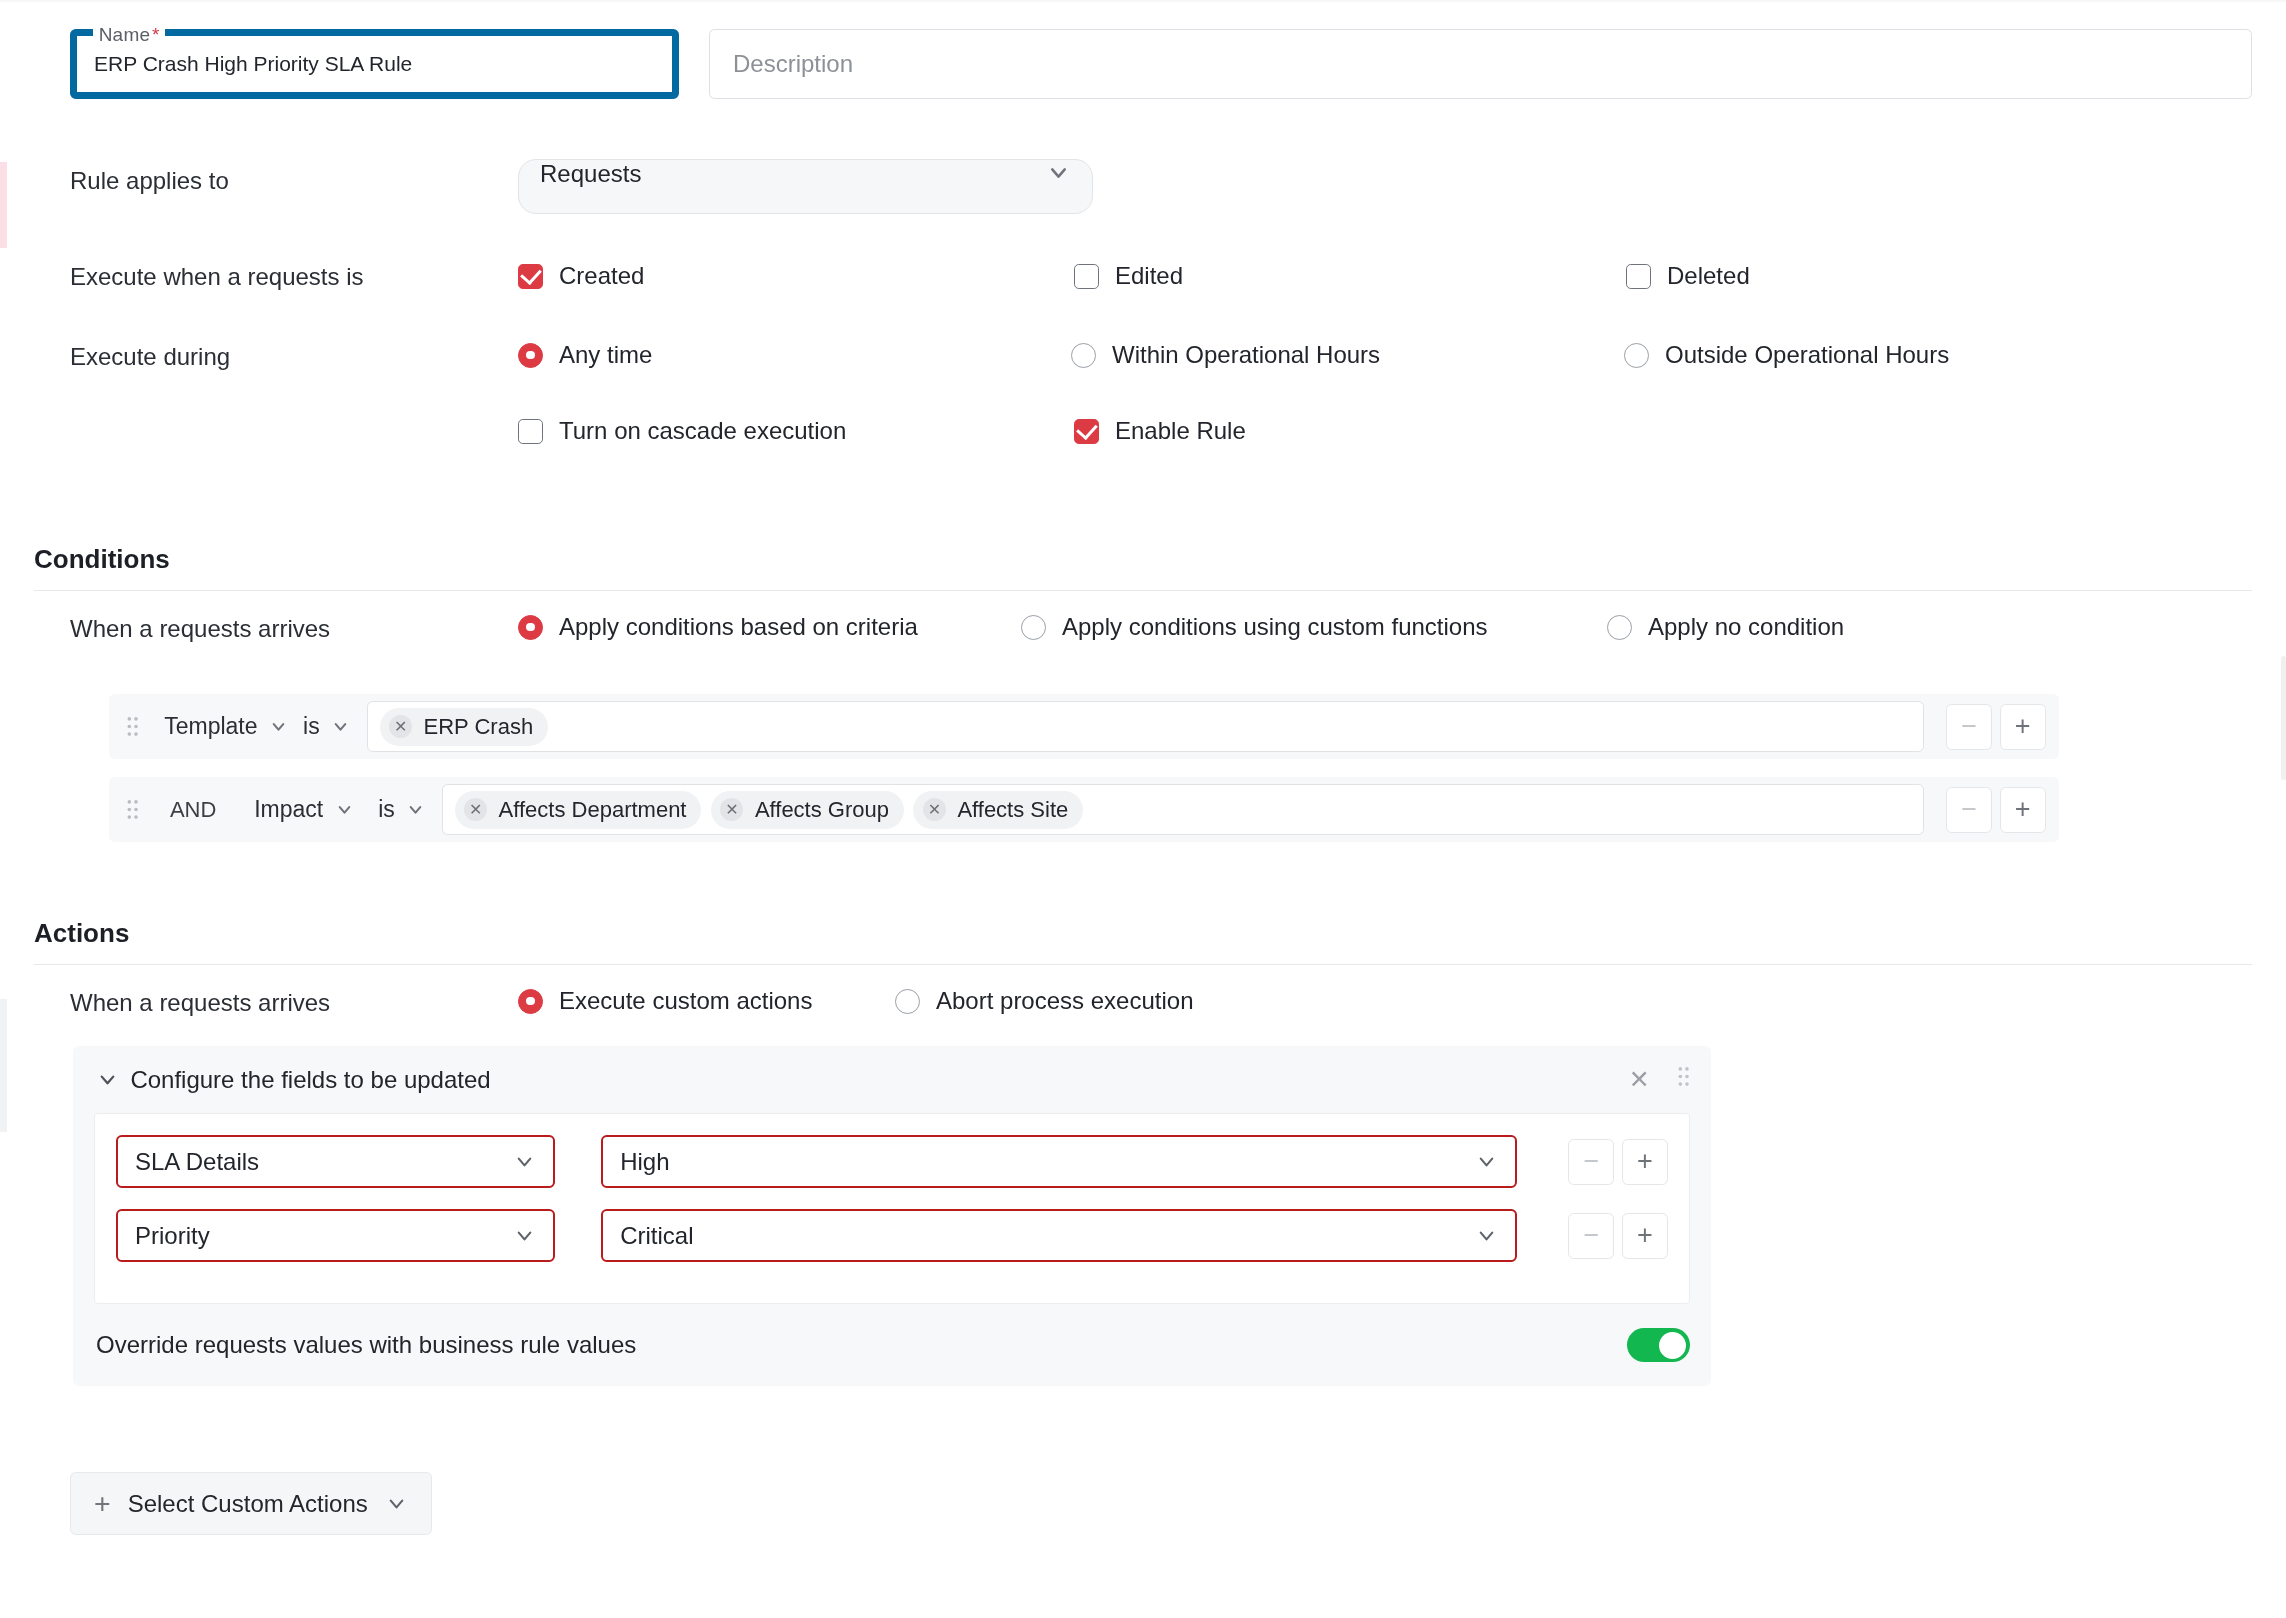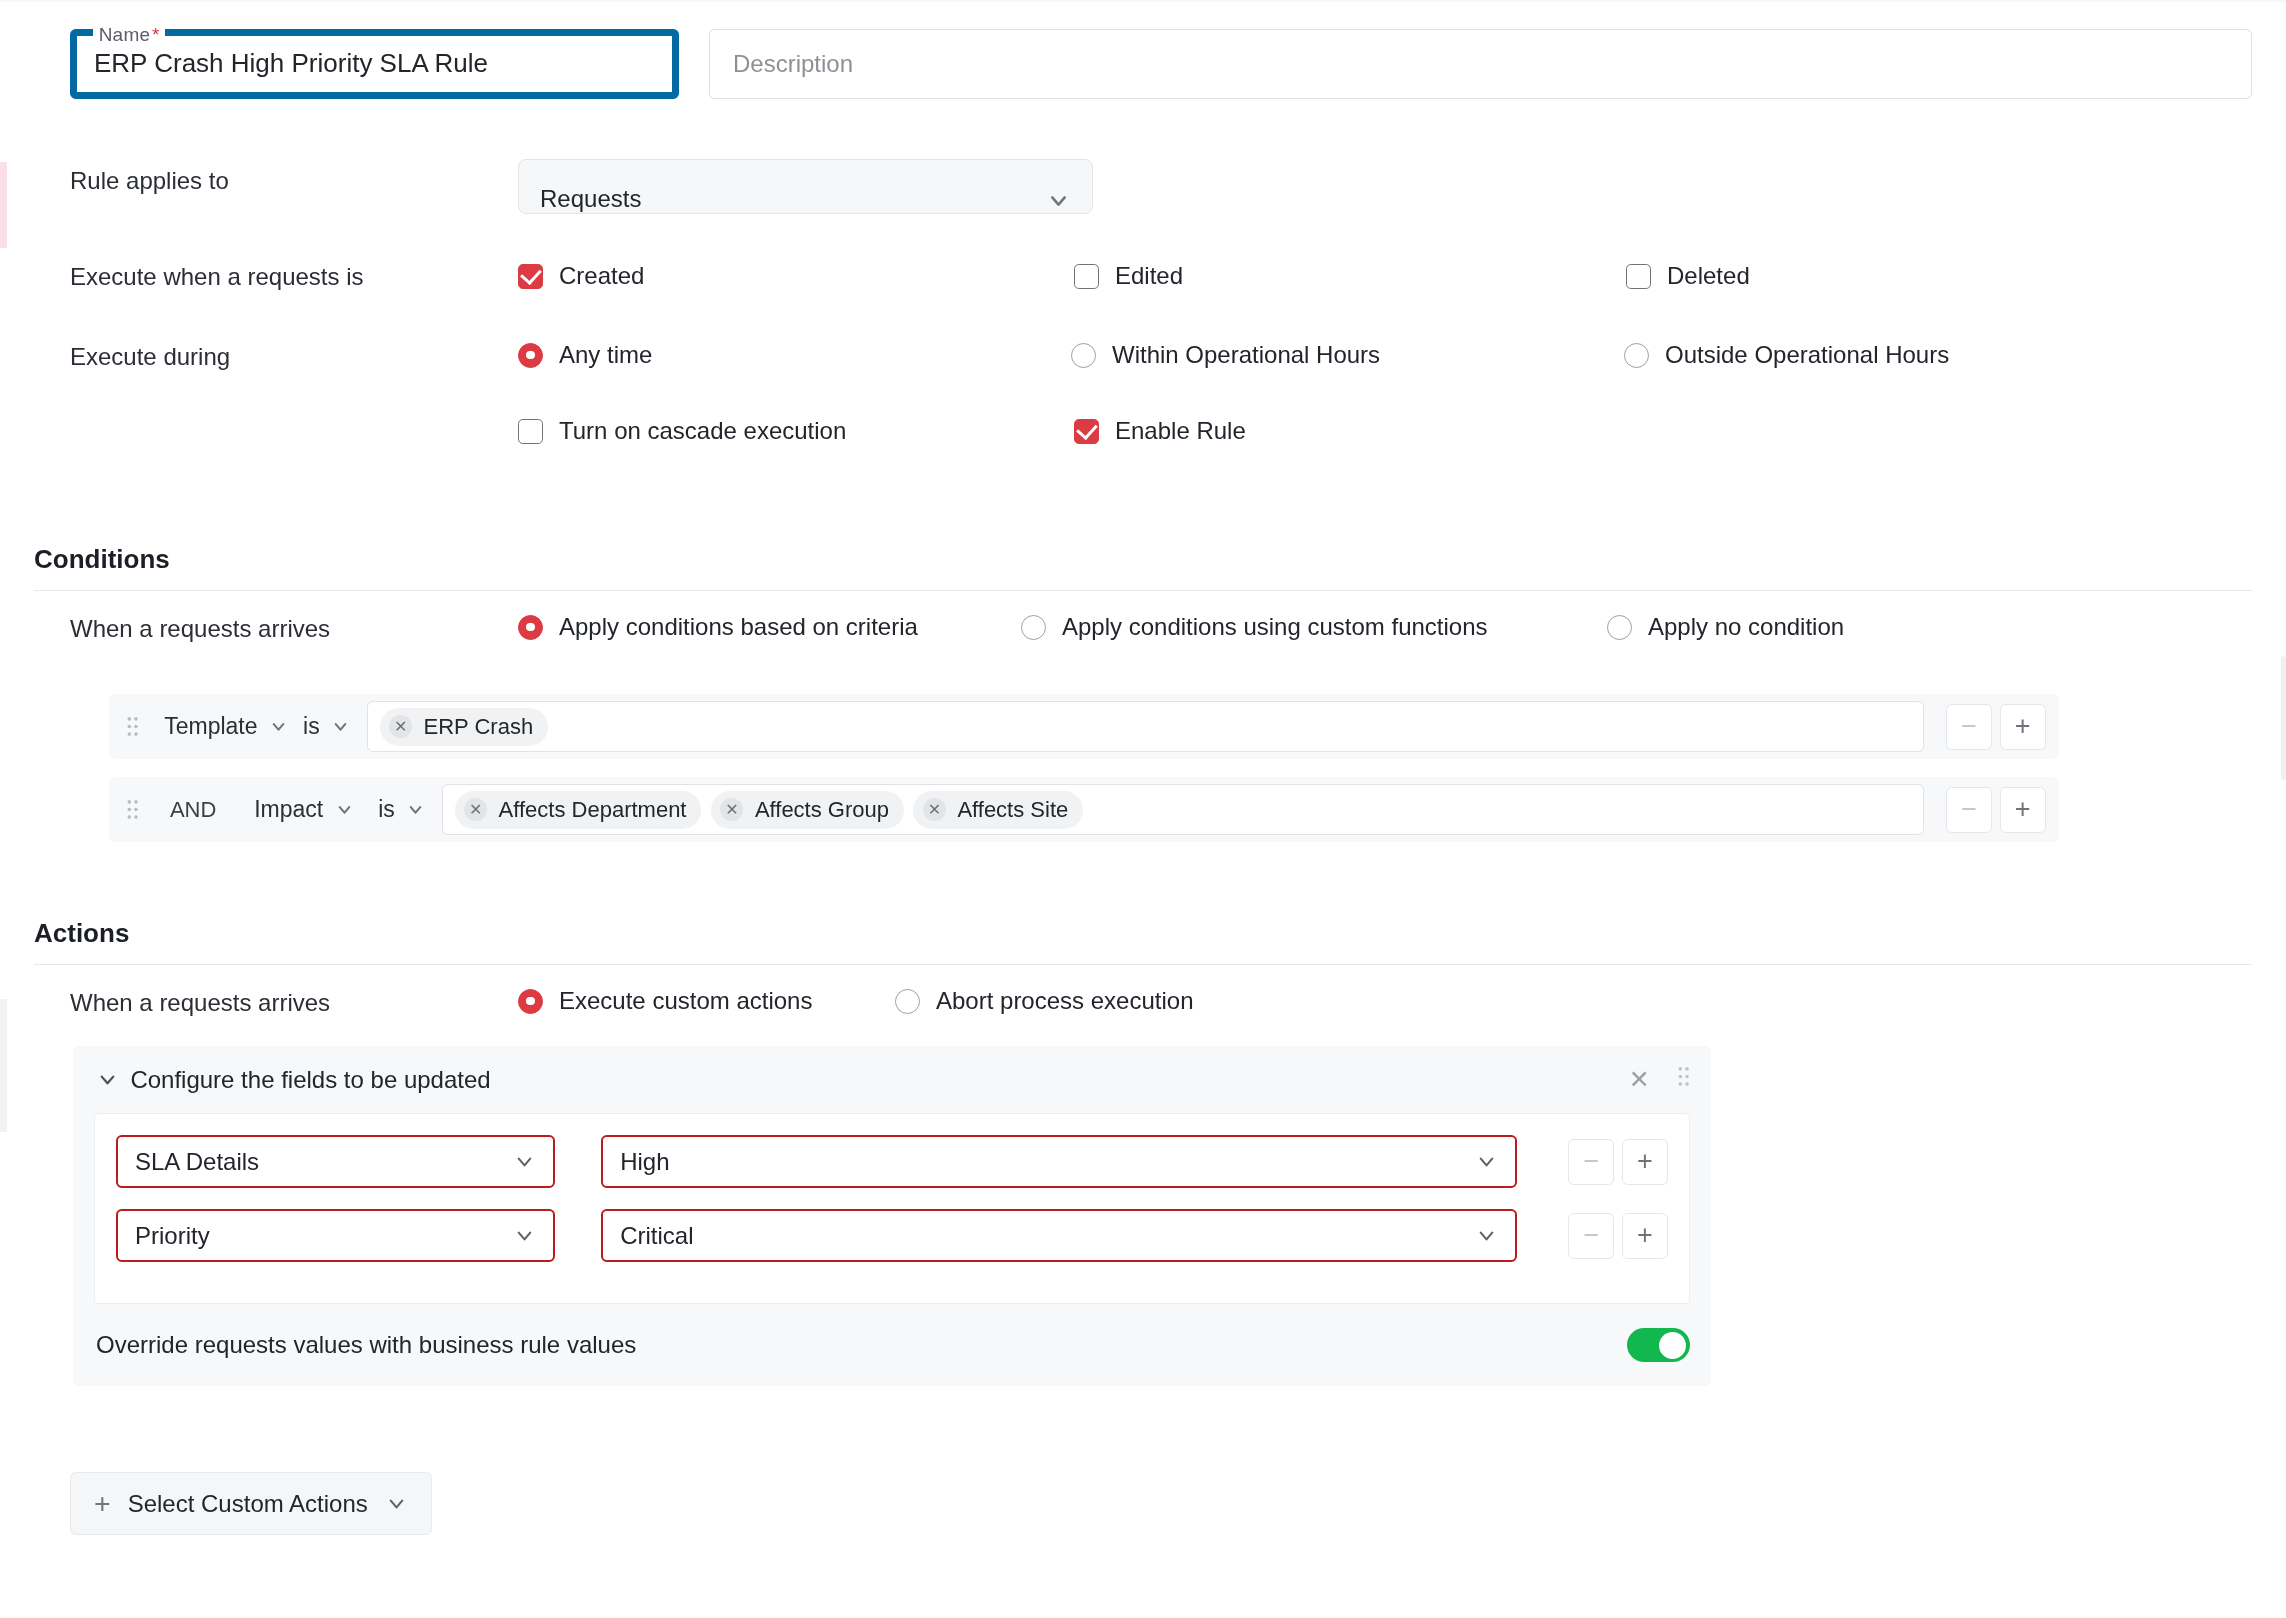--- a/index.html
+++ b/index.html
@@ -42,42 +42,42 @@
   }
   .fieldset-name .legend {
     position:absolute; top:-11.4px; left:16px;
     background:#fff; padding:0 5.7px;
     font-size:19px; color:#5a5f67; letter-spacing:0.2px;
   }
   .fieldset-name .legend .req { color:#cc3a47; font-size:19px; margin-left:1.9px; }
   .fieldset-name .value {
     position:absolute; left:17px; top:0; bottom:0; right:13.3px;
     display:flex; align-items:center;
-    font-size:26px; color:#22252b;
+    font-size:21px; color:#22252b;
   }
 
   .desc-box {
     flex:1; height:70px;
     border:1px solid #dcdfe3; border-radius:5.7px; background:#fff;
     display:flex; align-items:center; padding:0 23px;
   }
   .desc-box .ph { font-size:24px; color:#8d9197; }
 
   
   .row-label {
     position:absolute; left:70px;
     font-size:24px; color:#2b2e34;
   }
 
   
   .select-pill {
     position:absolute; left:518px; top:159px;
     width:575px; height:55px;
-    background:#f6f7f8; border:1px solid #e2e4e7; border-radius:8px;
-    display:flex; align-items:flex-end; padding:0 21px;
+    background:#f6f7f8; border:1px solid #e2e4e7; border-radius:18px;
+    display:flex; align-items:flex-start; padding:0 21px;
     font-size:24px; color:#22252b;
   }
   .select-pill .chev { margin-left:auto; }
 
   .chev-svg { display:block; }
 
   
   .opt {
     position:absolute;
     display:flex; align-items:center; gap:16px;

